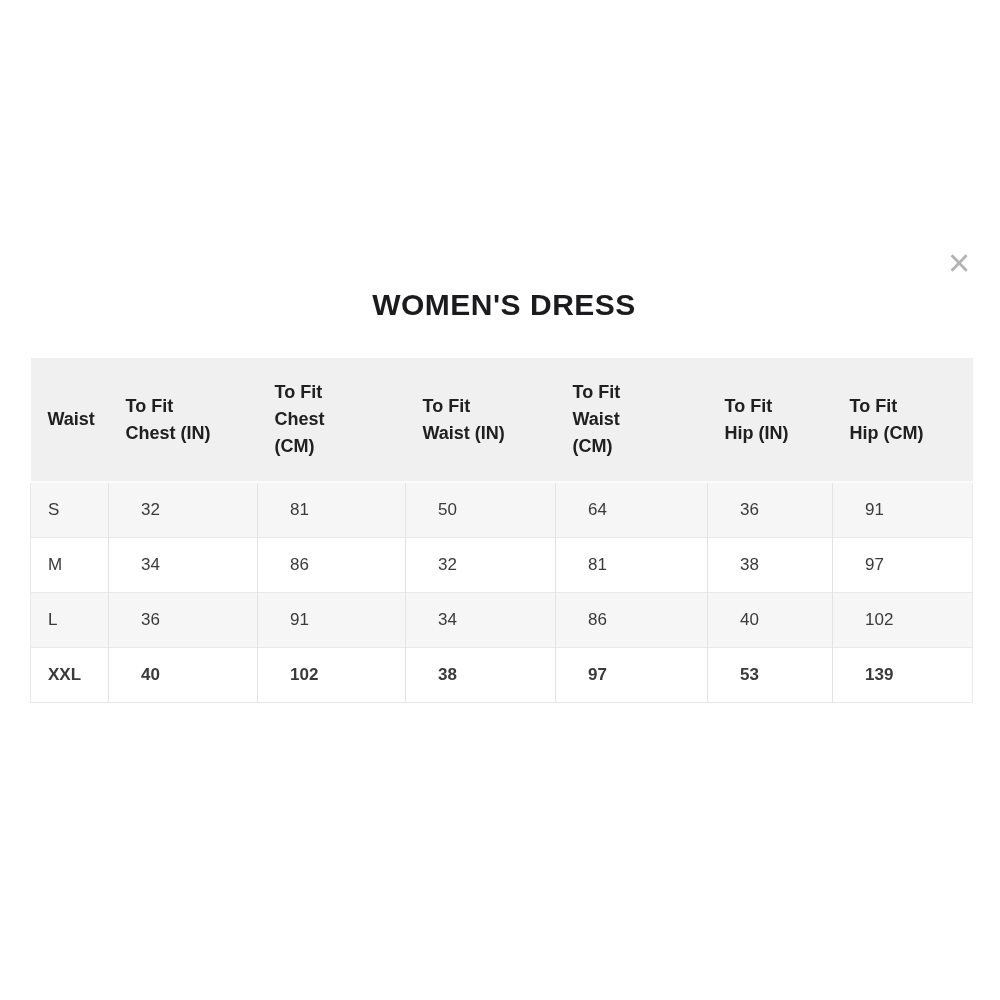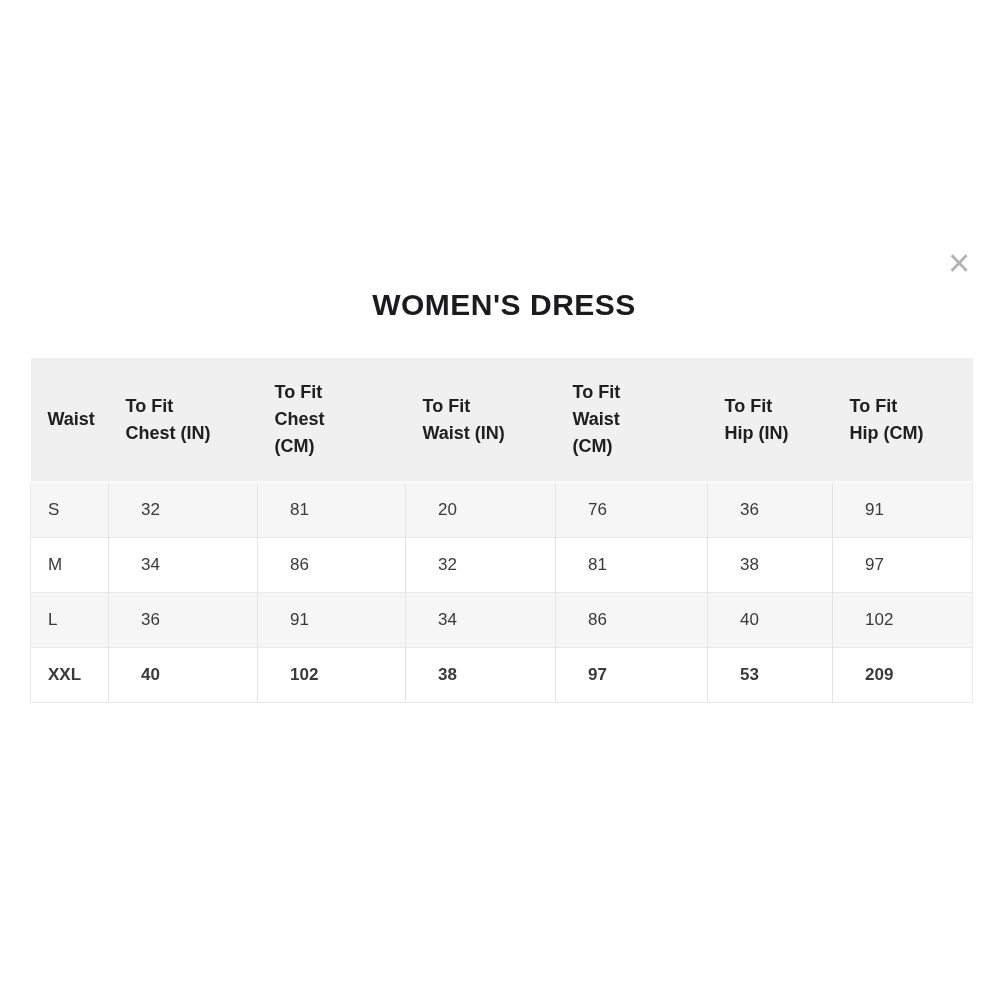--- a/index.html
+++ b/index.html
@@ -127,22 +127,22 @@
 Hip (IN)</th>
         <th>To Fit
 Hip (CM)</th>
       </tr>
     </thead>
     <tbody>
       <tr>
         <td>S</td>
         <td>32</td>
         <td>81</td>
-        <td>20</td>
-        <td>76</td>
+        <td>50</td>
+        <td>64</td>
         <td>36</td>
         <td>91</td>
       </tr>
       <tr>
         <td>M</td>
         <td>34</td>
         <td>86</td>
         <td>32</td>
         <td>81</td>
         <td>38</td>
@@ -157,18 +157,18 @@
         <td>40</td>
         <td>102</td>
       </tr>
       <tr>
         <td>XXL</td>
         <td>40</td>
         <td>102</td>
         <td>38</td>
         <td>97</td>
         <td>53</td>
-        <td>209</td>
+        <td>139</td>
       </tr>
     </tbody>
   </table>
 
 </div>
 
 </body></html>

